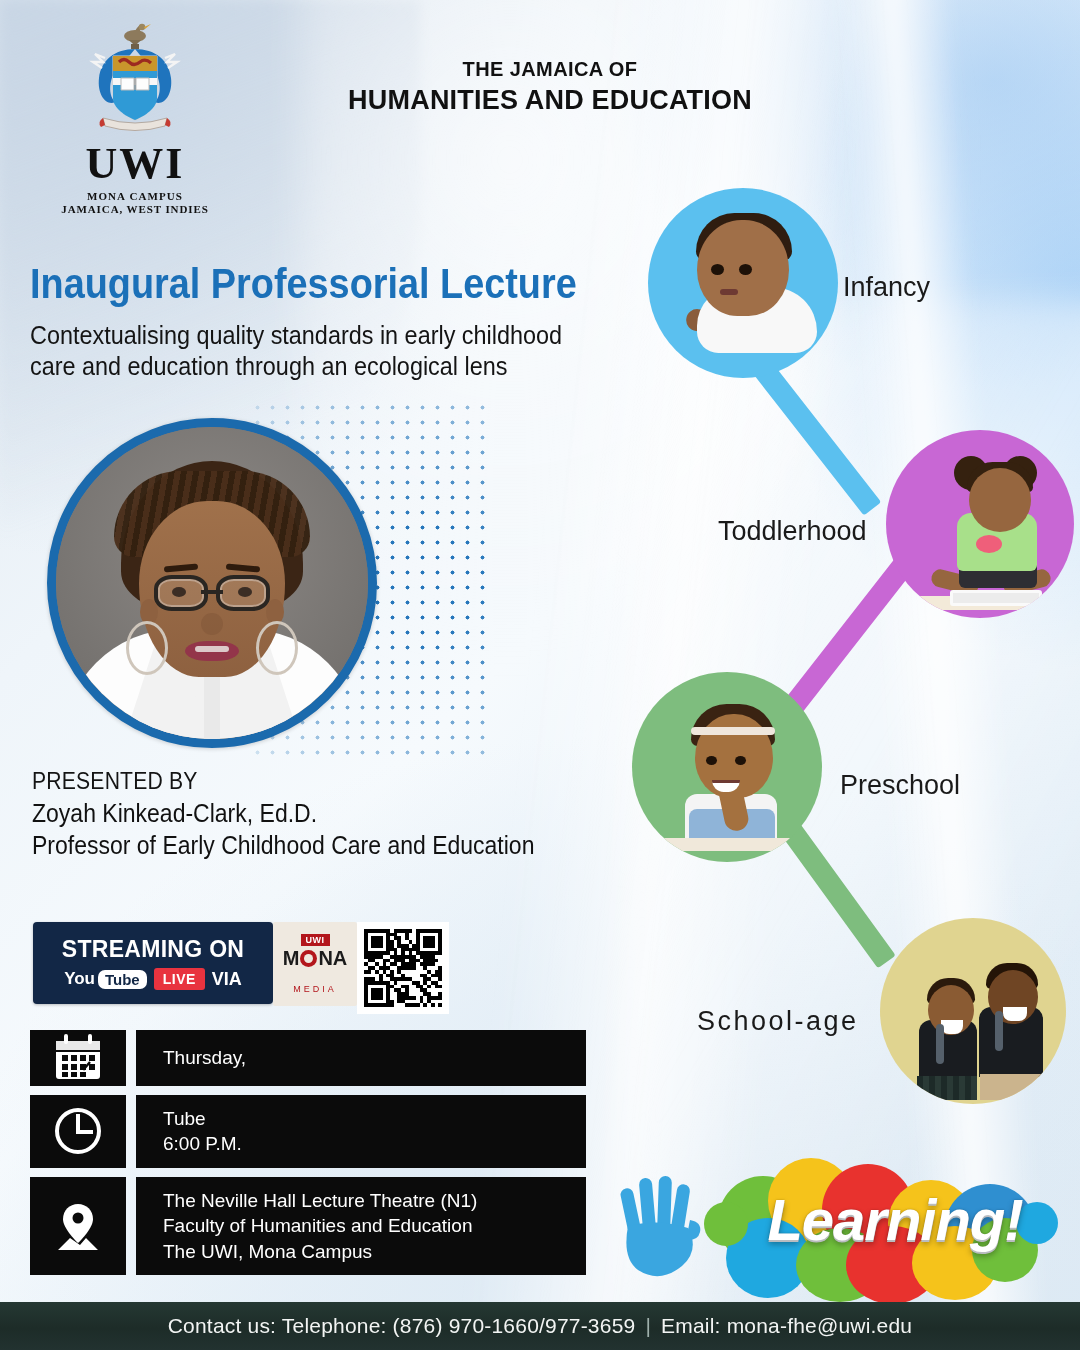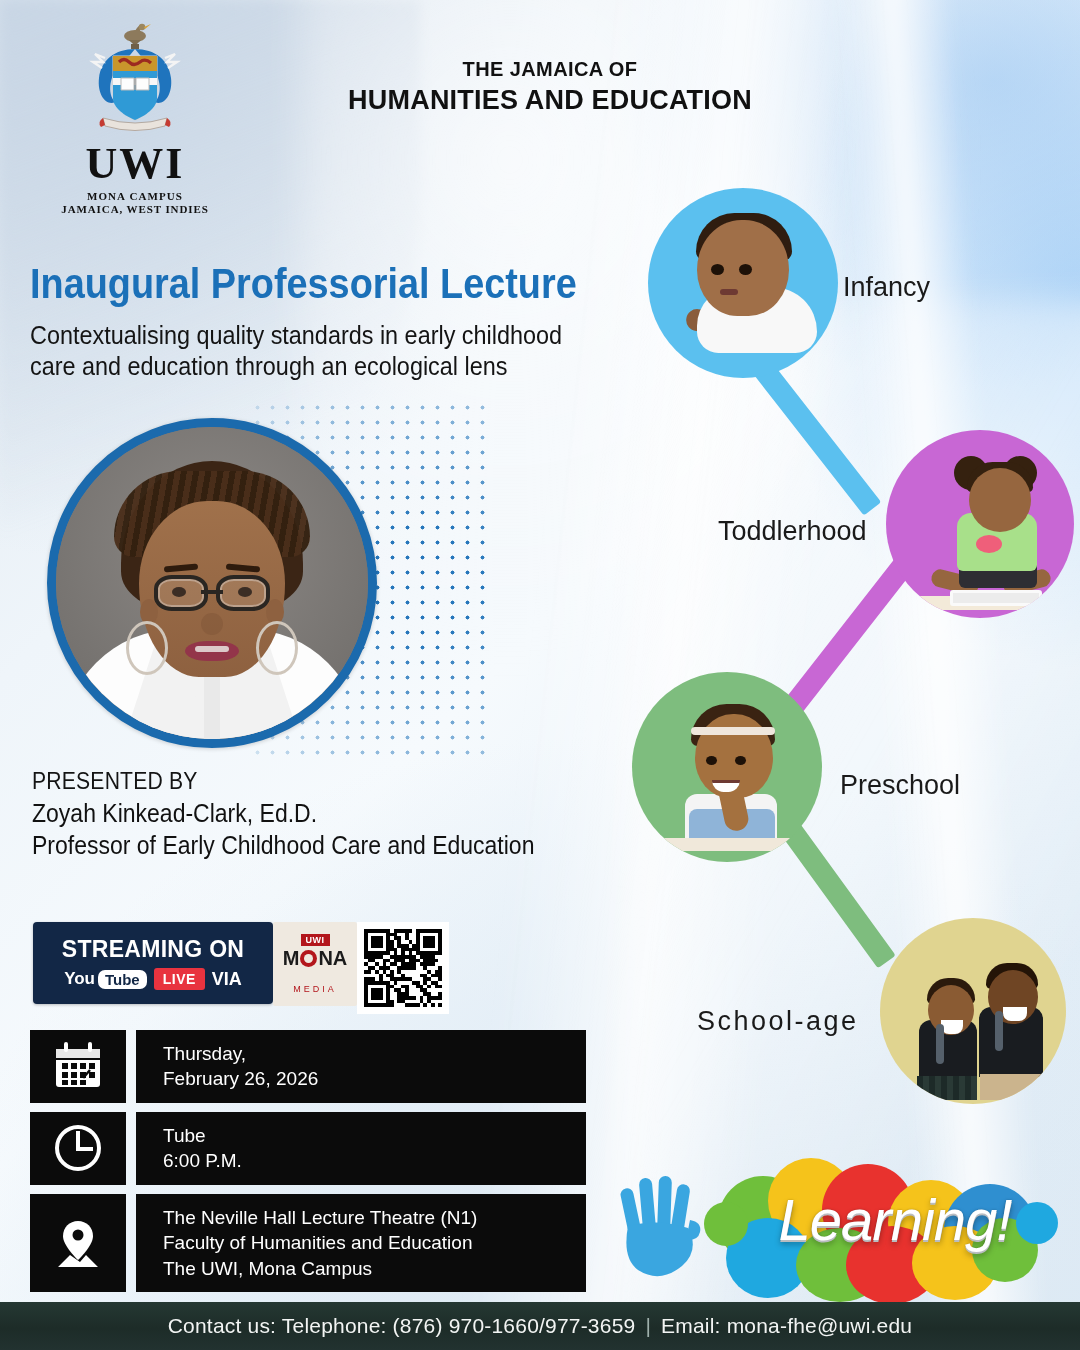--- a/index.html
+++ b/index.html
@@ -255,21 +255,21 @@
               border-radius:0 0 8px 8px; }
   .sa-b-pant{ left:54%; bottom:2%; width:62px; height:26px; background:#cbb48d; }
   .sa-strap { position:absolute; width:8px; height:40px; background:#55606b; border-radius:4px; }
 
   
   #learning { position:absolute; left:600px; top:1150px; width:470px; height:150px; z-index:5; }
   .blob { position:absolute; border-radius:50%; filter:blur(.4px); }
   #hand { position:absolute; left:10px; top:24px; width:96px; height:108px; }
   #learn-word {
     position:absolute; left:140px; top:36px; width:310px; text-align:center;
-    font-size:58px; font-weight:400; font-style:italic; color:#fff;
+    font-size:58px; font-weight:700; font-style:italic; color:#fff;
     text-shadow:0 2px 0 #b9bcc0, 0 4px 6px rgba(0,0,0,.35), 0 0 2px rgba(0,0,0,.25);
     letter-spacing:-1px; z-index:3;
   }
 
   
   #footer { position:absolute; left:0; bottom:0; width:1080px; height:48px; z-index:8;
             background:linear-gradient(180deg,#253833 0%,#1d2c28 55%,#223230 100%);
             display:flex; align-items:center; justify-content:center; }
   #footer .ft { color:#f2f4f3; font-size:21px; letter-spacing:.2px; }
   #footer .sep { color:#9fb0ab; margin:0 10px; }
@@ -861,21 +861,20 @@
               <rect x="39" y="34" width="6" height="6"></rect>
             <rect x="12" y="42" width="6" height="5"></rect>
               <rect x="21" y="42" width="6" height="5"></rect>
             <rect x="30" y="42" width="6" height="5"></rect>
           </g>
           <path d="M31 36 l3 3 6 -7" stroke="#0b0b0b" stroke-width="2.4" fill="none"></path>
         </svg>
       </div>
       <div class="info-text">
         <span>Thursday,</span>
-        <span>February 26, 2026</span>
       </div>
     </div>
 
     <div class="info-row">
       <div class="info-icon">
         <svg width="56" height="56" viewBox="0 0 56 56" aria-hidden="true">
           <circle cx="28" cy="28" r="21" fill="none" stroke="#fff" stroke-width="4"></circle>
           <path d="M28 13 V29 H41" fill="none" stroke="#fff" stroke-width="4" stroke-linecap="square"></path>
         </svg>
       </div>

